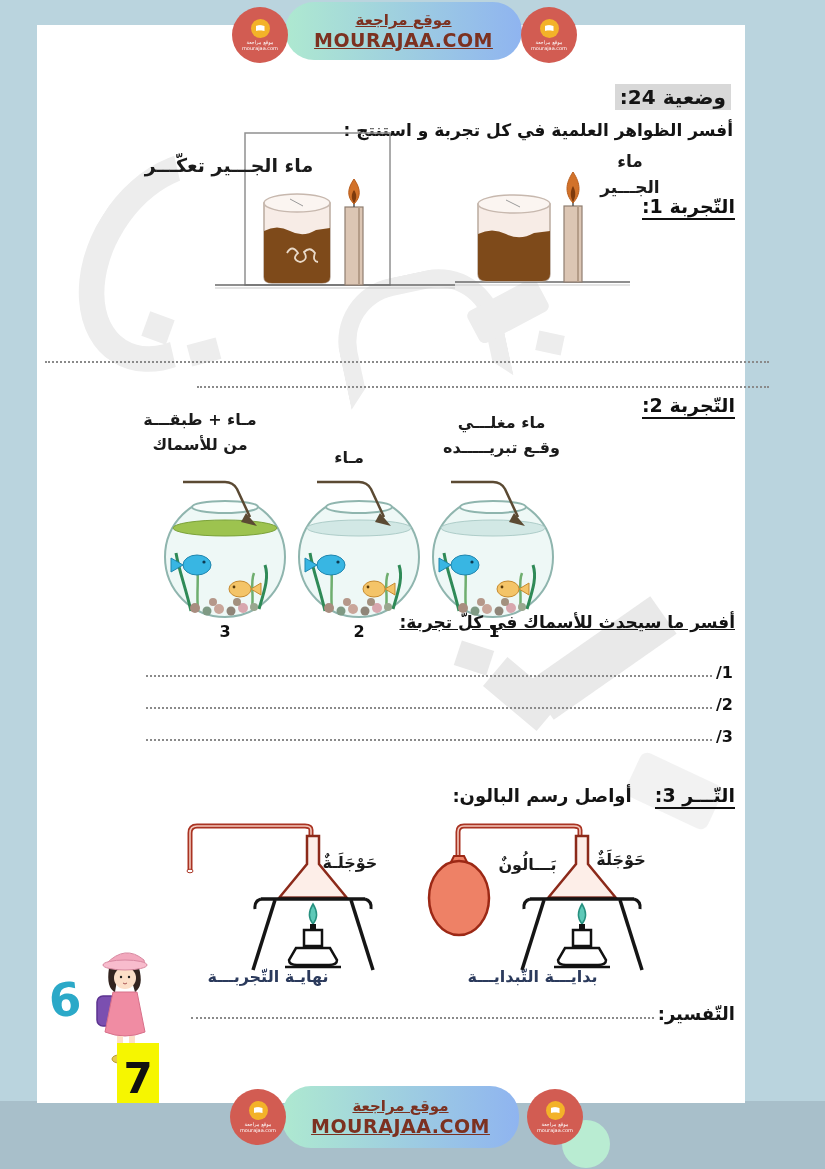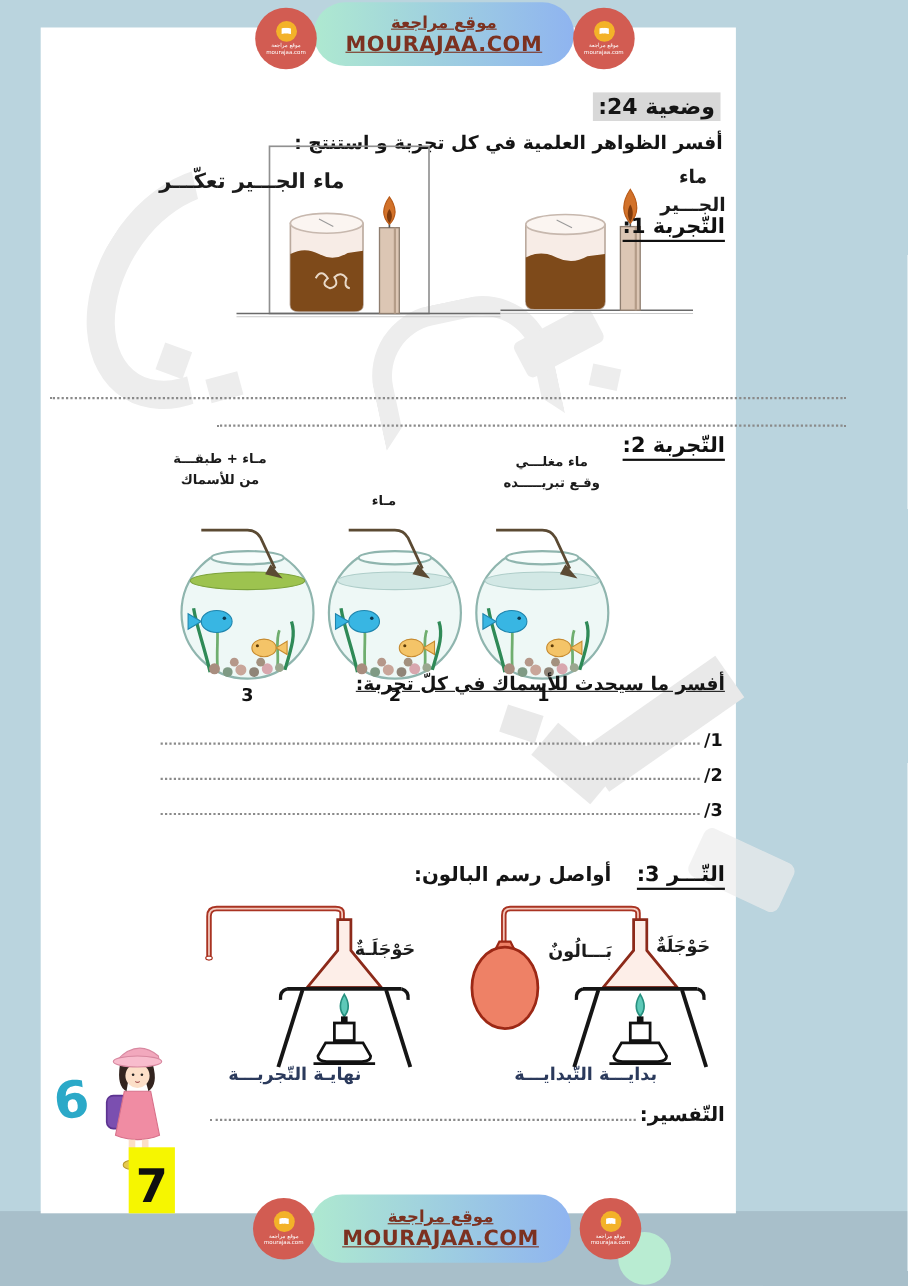--- a/index.html
+++ b/index.html
@@ -2,29 +2,29 @@
 <html lang="ar"><head>
 <meta charset="utf-8">
 <style>
   html,body{margin:0;padding:0;}
   body{
     width:825px;height:1169px;position:relative;overflow:hidden;
     background:#bad4de;
     font-family:"DejaVu Sans",sans-serif;
   }
   .bottom-strip{position:absolute;left:0;top:1101px;width:825px;height:68px;background:#a8bfca;}
-  .sheet{position:absolute;left:37px;top:25px;width:632px;height:1078px;background:#ffffff;direction:rtl;}
+  .sheet{position:absolute;left:37px;top:25px;width:708px;height:1078px;background:#ffffff;direction:rtl;}
   .abs{position:absolute;}
   .b{font-weight:bold;color:#141414;}
   .sec-title{font-weight:bold;font-size:19px;color:#101010;border-bottom:2px solid #101010;padding-bottom:1px;}
   .dotted{border-bottom:2px dotted #8a8a8a;height:3px;}
   .fill{flex:1;margin:0 4px 5px 4px;}
   .row{display:flex;align-items:flex-end;}
   .ans-label{font-weight:bold;font-size:16px;color:#111;direction:ltr;unicode-bidi:isolate;}
-  .fig-label{font-weight:bold;font-size:12px;color:#1b1b1b;text-align:center;line-height:1.55;}
+  .fig-label{font-weight:bold;font-size:16px;color:#1b1b1b;text-align:center;line-height:1.55;}
   .caption{font-weight:bold;font-size:16px;color:#2b3a5c;text-align:center;}
   
   .pill{position:absolute;width:237px;height:58px;border-radius:29px;
     background:linear-gradient(90deg,#aee9d0,#8fb4f0);
     display:flex;flex-direction:column;align-items:center;justify-content:center;z-index:5;}
   .pill-ar{color:#7c3120;font-weight:bold;font-size:15px;text-decoration:underline;}
   .pill-url{color:#7c3120;font-weight:bold;font-size:19px;text-decoration:underline;letter-spacing:.5px;direction:ltr;}
   .logo-circle{position:absolute;width:56px;height:56px;border-radius:50%;background:#d25c52;z-index:6;
     display:flex;flex-direction:column;align-items:center;justify-content:center;gap:1px;}
   .logo-yellow{width:19px;height:19px;border-radius:50%;background:#f3b229;display:flex;align-items:center;justify-content:center;}

